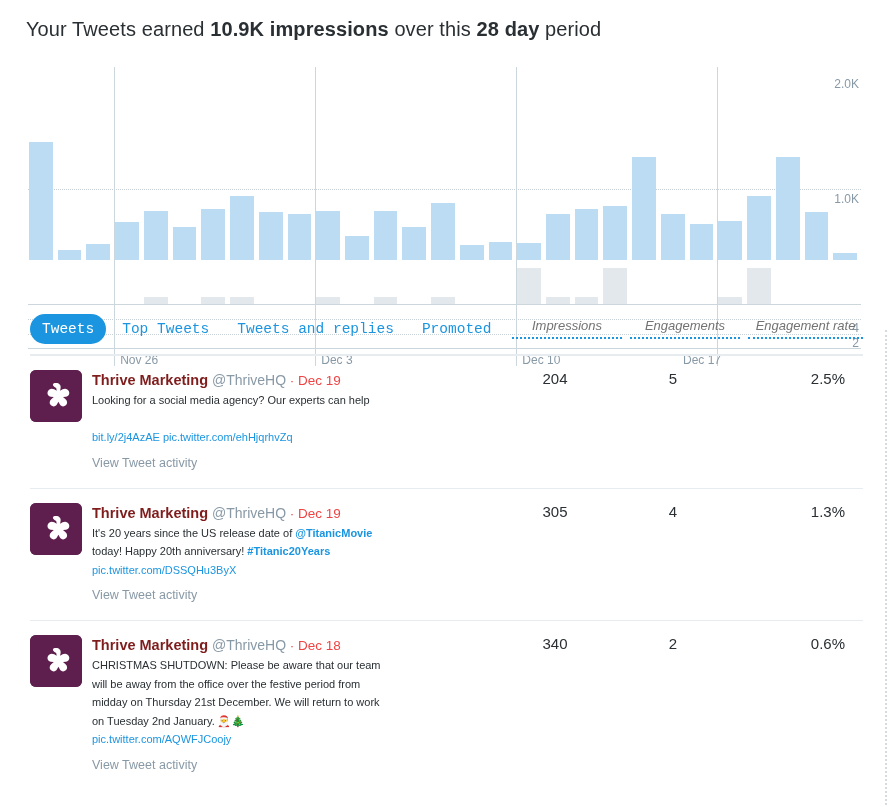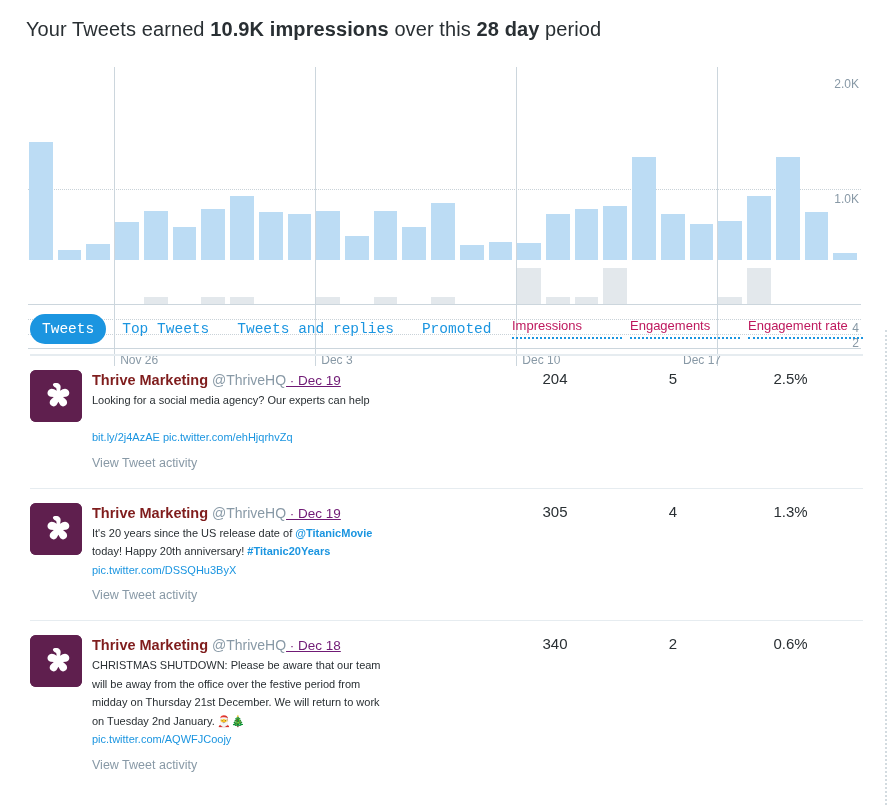--- a/index.html
+++ b/index.html
@@ -100,25 +100,27 @@
     font-weight: normal;
   }
   .cols {
     position: absolute;
     right: 0; top: 4px;
     display: flex;
     align-items: flex-start;
   }
   .col-head {
     font-size: 13px;
-    color: #be185d;
+    color: #737373;
+    text-align: center;
     padding-bottom: 4px;
     border-bottom: 2px dotted #1b95e0;
     cursor: pointer;
     white-space: nowrap;
+    font-style: italic;
   }
   .col-impr { width: 110px; margin-right: 8px; }
   .col-eng  { width: 110px; margin-right: 8px; }
   .col-rate { width: 115px; }
 
   
   .rows { margin: 0 26px 0 30px; }
   .row {
     position: relative;
     display: flex;
@@ -133,21 +135,21 @@
     background: #5f1f4e;
     flex: 0 0 52px;
     margin-right: 10px;
     position: relative;
   }
   .avatar svg { display: block; }
   .tweet { flex: 1 1 auto; max-width: 400px; padding-top: 1px; }
   .tline1 { font-size: 14px; line-height: 18px; margin-bottom: 1px; }
   .tname { font-weight: bold; color: #7f1d1d; font-size: 14.5px; }
   .thandle { color: #8899a6; font-size: 14px; }
-  .tdate { color: #701a75; font-size: 13.5px; text-decoration: underline; }
+  .tdate { color: #ef4444; font-size: 13.5px; }
   .tbody {
     font-size: 11px;
     line-height: 18.5px;
     color: #292f33;
     word-wrap: break-word;
   }
   .tbody .lnk { color: #1b95e0; }
   .tbody .mention, .tbody .hashtag { color: #1b95e0; font-weight: bold; }
   .tactivity {
     margin-top: 9px;
@@ -161,21 +163,21 @@
     display: flex;
     align-items: flex-start;
   }
   .metric {
     font-size: 15px;
     color: #292f33;
     text-align: center;
   }
   .m-impr { width: 110px; margin-right: 8px; }
   .m-eng  { width: 110px; margin-right: 8px; }
-  .m-rate { width: 115px; padding-right: 6px; }
+  .m-rate { width: 115px; text-align: right; padding-right: 6px; }
 
   
   .edge-track {
     position: absolute;
     right: 2px; top: 330px;
     width: 2px; height: 475px;
     border-right: 2px dotted #d3dbe0;
   }
 </style>
 </head>

